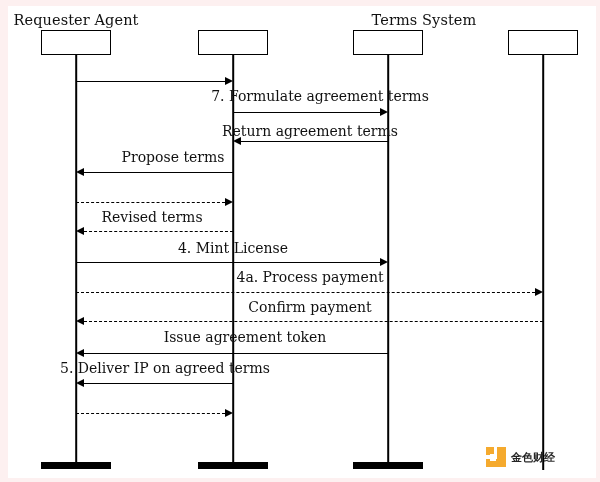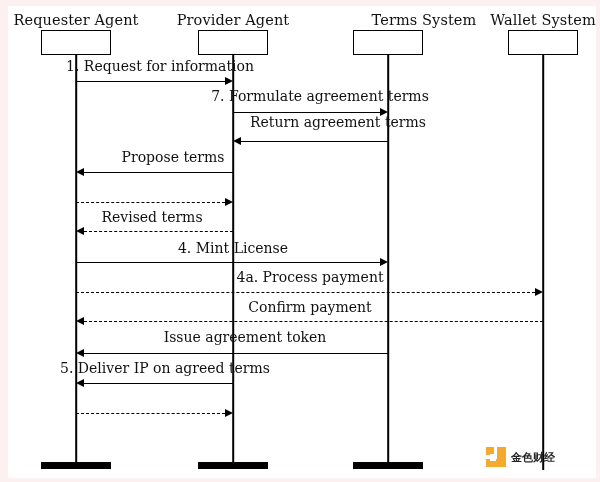--- a/index.html
+++ b/index.html
@@ -130,47 +130,44 @@
     line-height: 1;
   }
 </style>
 </head>
 <body>
 
 <div id="page">
   <div id="canvas">
 
     <div class="participant-label" style="left:68px;  top:6px;">Requester Agent</div>
-    <div class="participant-label" style="left:225px; top:6px;">Provider Agent</div>
     <div class="participant-label" style="left:380px; top:6px;margin-left:36px;">Terms System</div>
-    <div class="participant-label" style="left:535px; top:6px;">Wallet System</div>
 
     <div class="participant-box" style="left:68px;  top:24px;"></div>
     <div class="participant-box" style="left:225px; top:24px;"></div>
     <div class="participant-box" style="left:380px; top:24px;"></div>
     <div class="participant-box" style="left:535px; top:24px;"></div>
 
     <div class="lifeline" style="left:68px;  top:49px; height:407px;"></div>
     <div class="lifeline" style="left:225px; top:49px; height:407px;"></div>
     <div class="lifeline" style="left:380px; top:49px; height:407px;"></div>
     <div class="lifeline" style="left:535px; top:49px; height:415px;"></div>
 
     <div class="terminator" style="left:68px;  top:456px;"></div>
     <div class="terminator" style="left:225px; top:456px;"></div>
     <div class="terminator" style="left:380px; top:456px;"></div>
 
-    <div class="msg-label" style="left:152px; top:52px;">1.  Request for information</div>
     <div class="msg-line" style="left:68px; top:75px; width:149px;"></div>
     <div class="arrowhead right" style="left:217px; top:71px;"></div>
 
     <div class="msg-label" style="left:312px; top:82px;">7.  Formulate agreement terms</div>
     <div class="msg-line" style="left:225px; top:106px; width:147px;"></div>
     <div class="arrowhead right" style="left:372px; top:102px;"></div>
 
-    <div class="msg-label" style="left:302px; top:108px;margin-left:28px;">Return agreement terms</div>
+    <div class="msg-label" style="left:302px; top:117px;">Return agreement terms</div>
     <div class="msg-line" style="left:233px; top:135px; width:147px;"></div>
     <div class="arrowhead left" style="left:225px; top:131px;"></div>
 
     <div class="msg-label" style="left:165px; top:143px;">Propose terms</div>
     <div class="msg-line" style="left:76px; top:166px; width:149px;"></div>
     <div class="arrowhead left" style="left:68px; top:162px;"></div>
 
     <div class="msg-line dashed" style="left:68px; top:196px; width:149px;"></div>
     <div class="arrowhead right" style="left:217px; top:192px;"></div>
 

